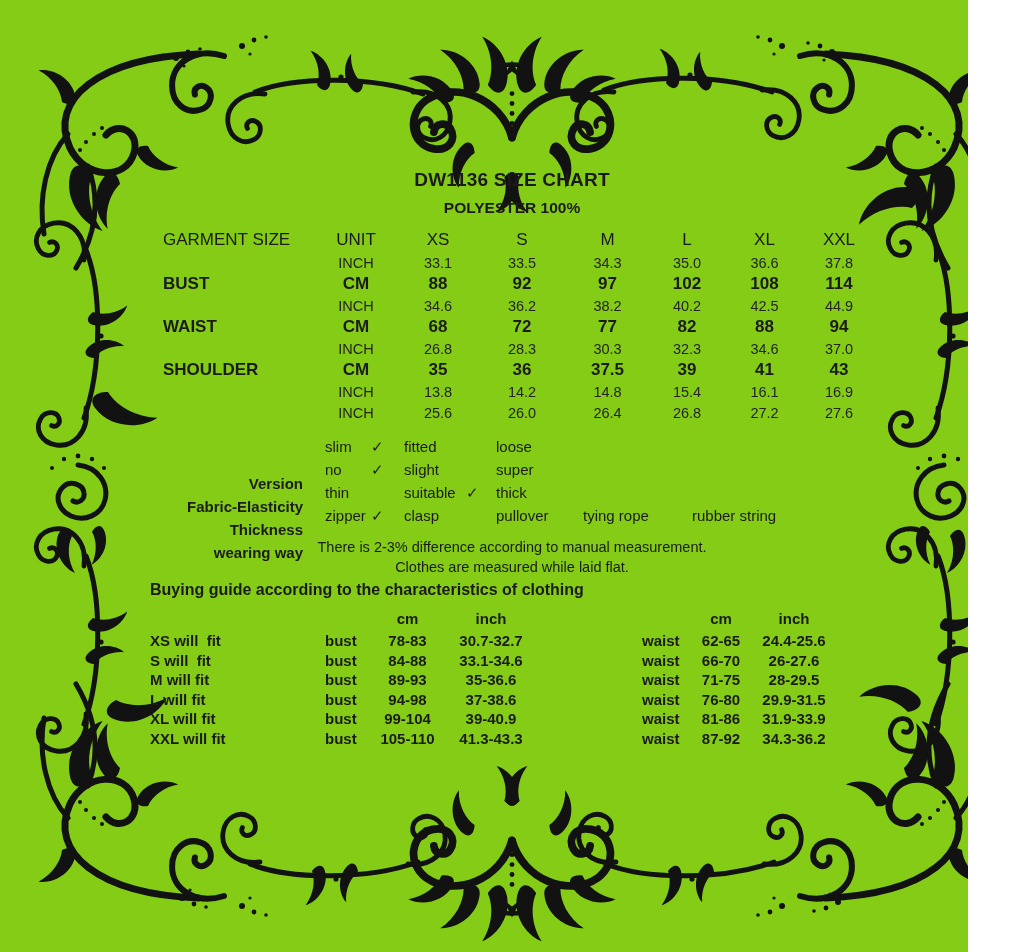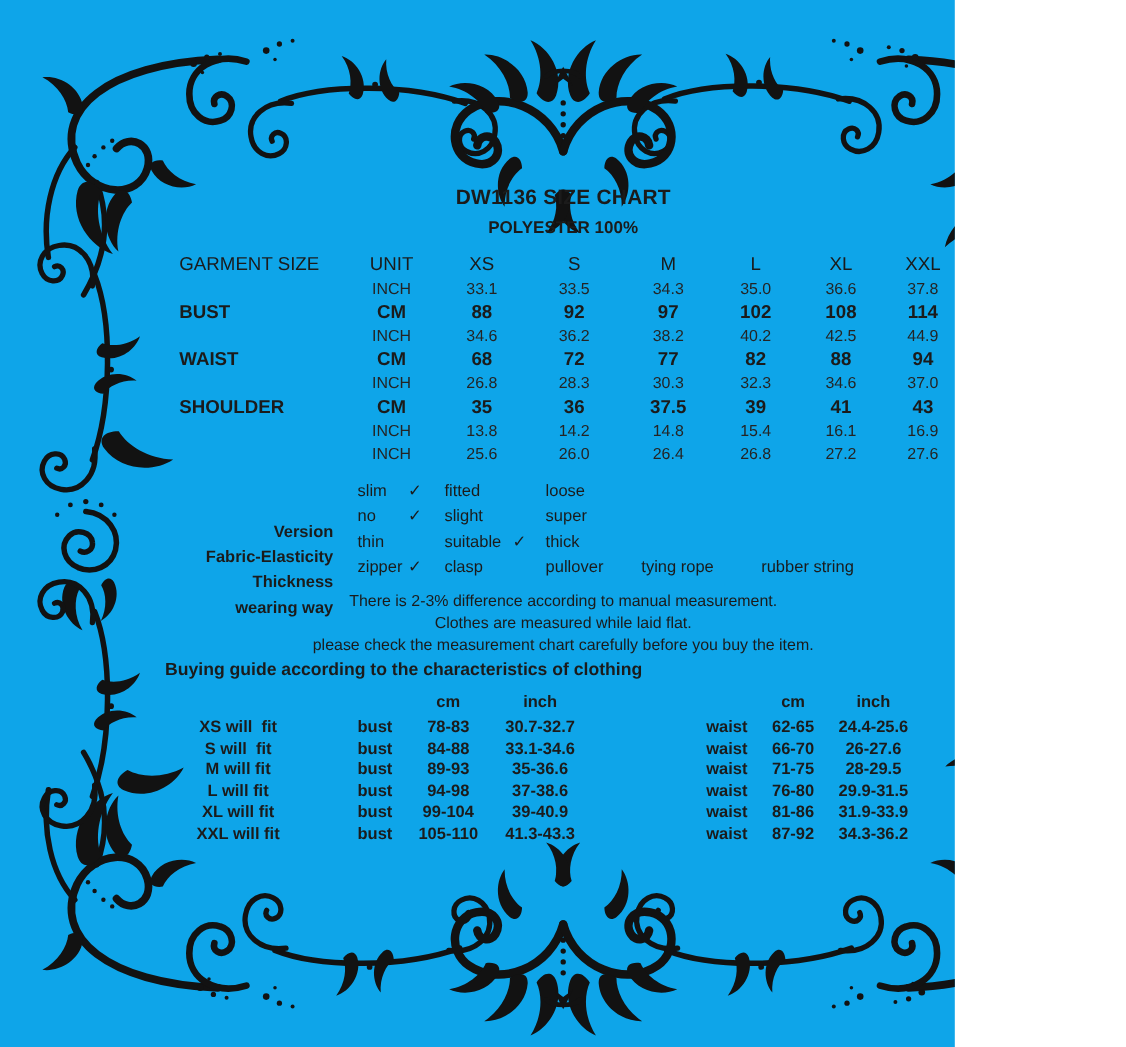--- a/index.html
+++ b/index.html
@@ -1,17 +1,17 @@
 <!DOCTYPE html>
 <html><head>
 <meta charset="utf-8">
 <style>
   html,body{margin:0;padding:0;background:#ffffff;}
   .page{
-    position:relative;width:868px;height:952px;background:#0ea5e9;overflow:hidden;
+    position:relative;width:968px;height:952px;background:#84cc16;overflow:hidden;
     font-family:"Liberation Sans", sans-serif;color:#1b1b1b;
   }
   .ornament{position:absolute;left:0;top:0;pointer-events:none;}
   .content{position:absolute;left:150px;top:168px;width:724px;}
 
   .title{font-size:19px;font-weight:700;text-align:center;letter-spacing:.2px;line-height:24px;}
   .subtitle{font-size:15.5px;font-weight:700;text-align:center;margin-top:6px;line-height:20px;}
 
   table.size-table{margin-top:10px;border-collapse:collapse;width:724px;table-layout:fixed;}
   .size-table th,.size-table td{padding:0;vertical-align:middle;}
@@ -37,21 +37,21 @@
   .opt1 .attr-check{left:62px;}
 
   .notes{margin-top:10px;text-align:center;font-size:14.5px;line-height:20px;}
   .notes p{margin:0;}
   .bg-heading{font-size:16px;font-weight:700;margin-top:2px;line-height:22px;}
 
   .bg-table{margin-top:8px;font-size:15px;font-weight:700;}
   .bg-row{display:grid;grid-template-columns:133px 42px 45px 75px 92px 105px 48px 62px 84px;line-height:19.5px;}
   .bg-header{line-height:20px;margin-bottom:2px;}
   .bg-c{white-space:pre;}
-  .bg-size{text-align:center;}
+  .bg-size{text-align:left;}
   .bg-bust,.bg-waist{text-align:left;}
   .bg-num{text-align:center;}
 </style>
 </head>
 <body>
 
 <div class="page">
 
   <svg class="ornament" width="1024" height="952" viewBox="0 0 1024 952" aria-hidden="true">
     <defs>
@@ -290,21 +290,20 @@
           <div class="attr-opt opt1"><span class="attr-text">clasp</span></div>
           <div class="attr-opt opt2"><span class="attr-text">pullover</span></div>
           <div class="attr-opt opt3"><span class="attr-text">tying rope</span></div>
           <div class="attr-opt opt4"><span class="attr-text">rubber string</span></div>
         </div>
       </div>
 
     <div class="notes">
       <p>There is 2-3% difference according to manual measurement.</p>
       <p>Clothes are measured while laid flat.</p>
-      <p>please check the measurement chart carefully before you buy the item.</p>
     </div>
 
     <div class="bg-heading">Buying guide according to the characteristics of clothing</div>
 
     <div class="bg-table">
         <div class="bg-row bg-header">
           <div class="bg-c bg-num"></div>
           <div class="bg-c bg-num"></div>
           <div class="bg-c bg-num"></div>
           <div class="bg-c bg-num">cm</div>

